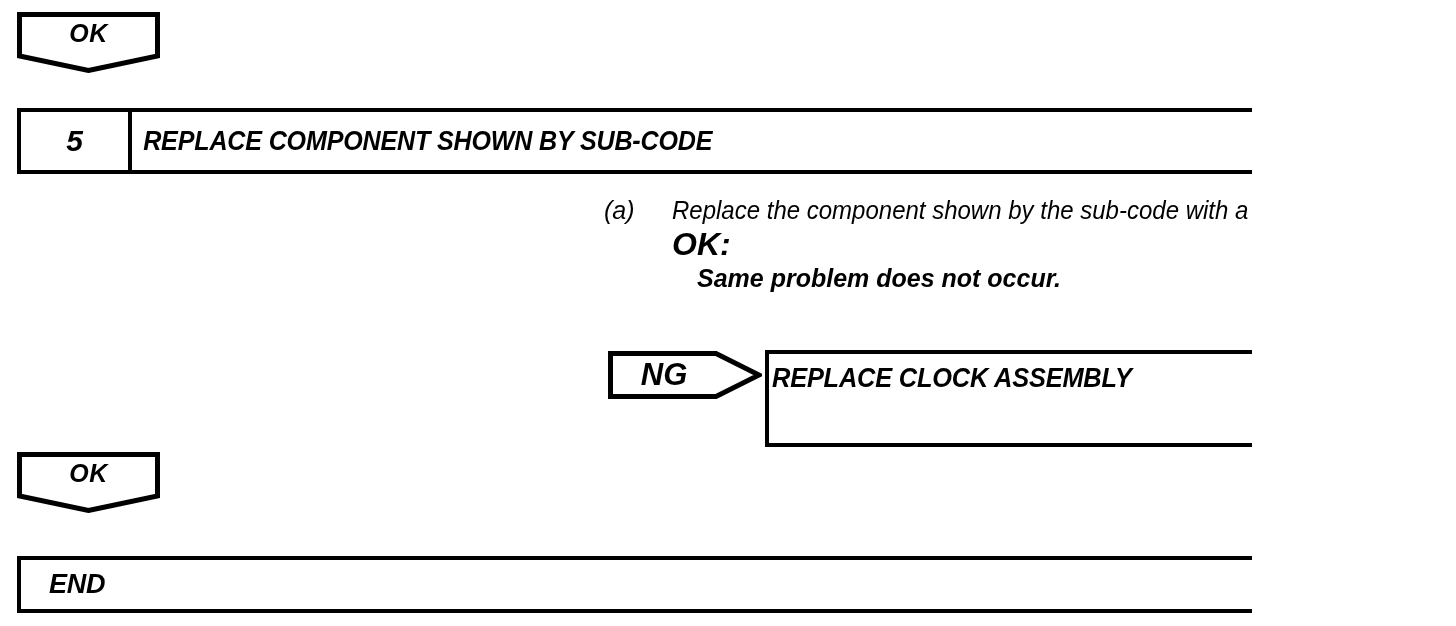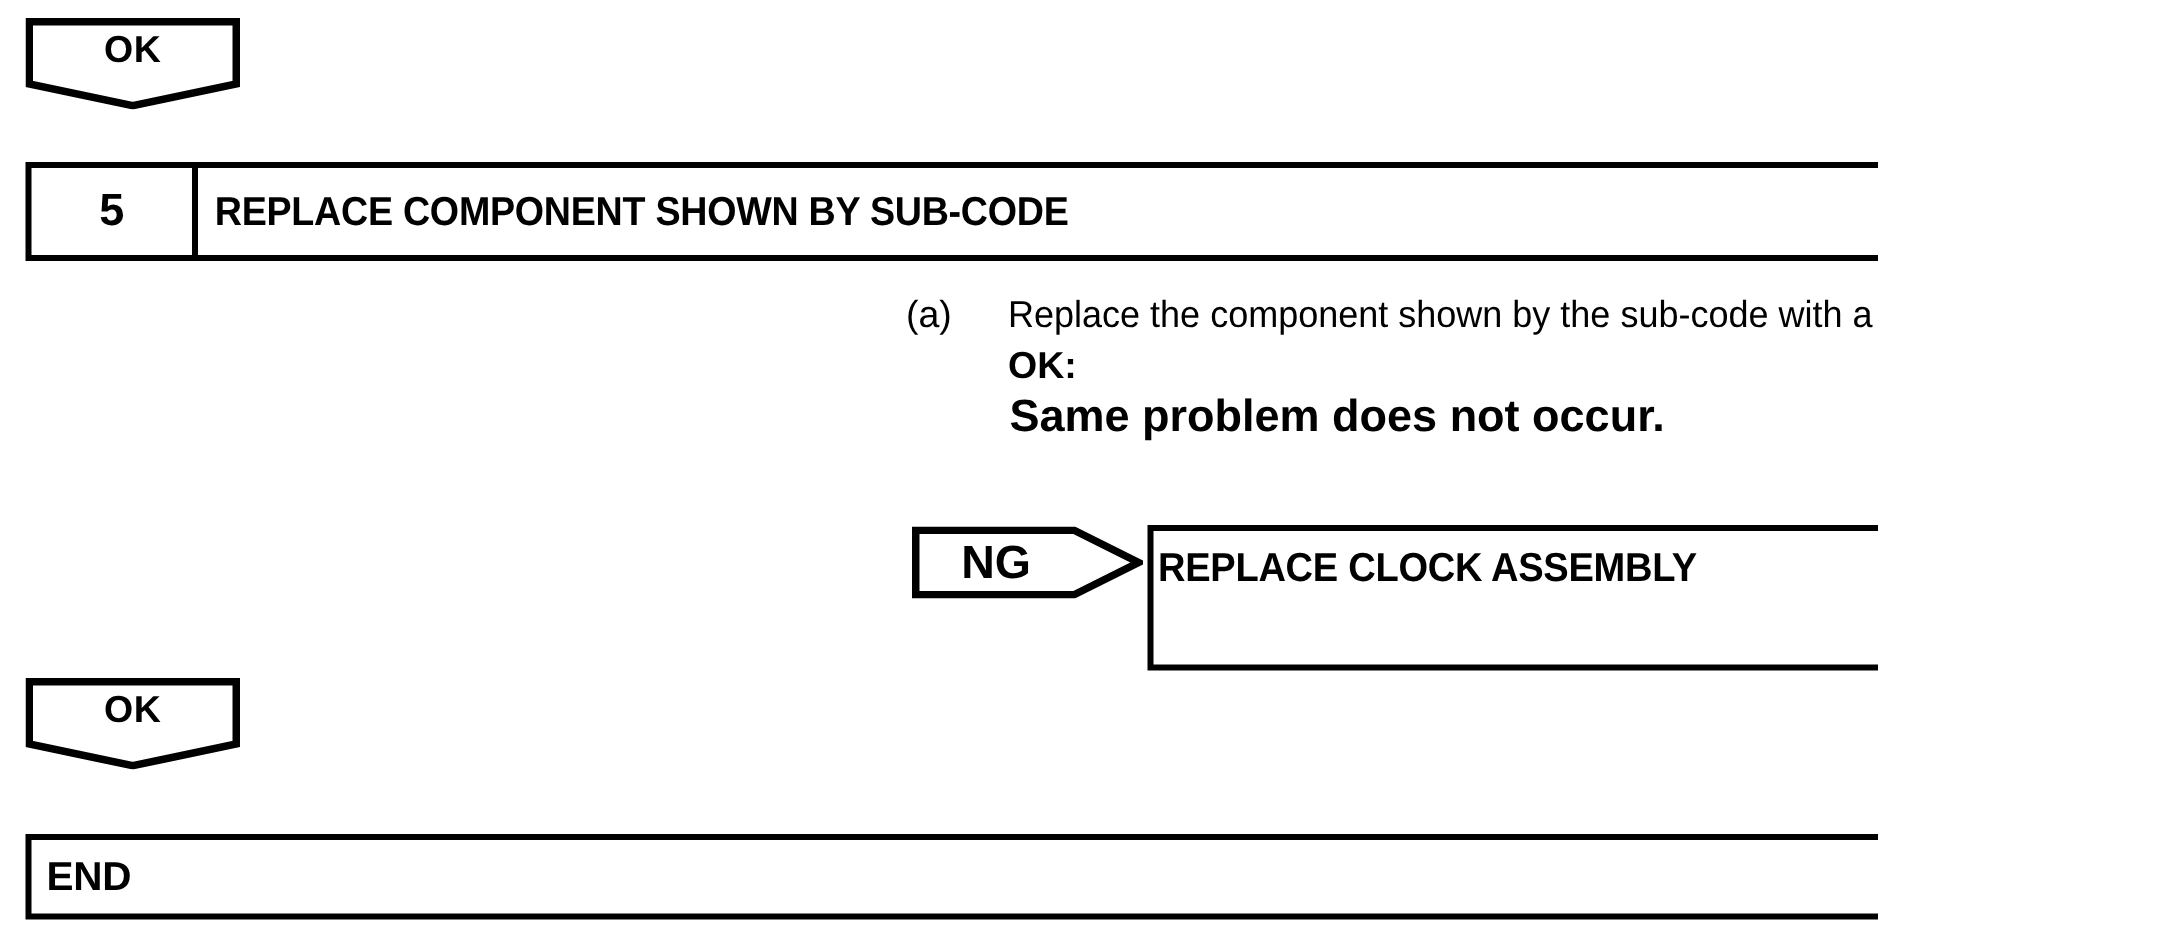--- a/index.html
+++ b/index.html
@@ -10,20 +10,21 @@
   body {
     font-family: "Liberation Sans", sans-serif;
     color: #000000;
   }
   #canvas {
     position: relative;
     width: 1252px;
     height: 626px;
     background: #ffffff;
     overflow: hidden;
+    font-style: italic;
   }
 
   
   .ok-banner {
     position: absolute;
     width: 143px;
     height: 61px;
   }
   .ok-banner svg {
     position: absolute;
@@ -106,28 +107,28 @@
   .instr-text {
     flex: 1 1 auto;
     font-size: 25px;
     line-height: 34px;
     font-family: "Liberation Sans", sans-serif;
     transform: scaleX(0.96);
     transform-origin: left top;
   }
   #ok-condition-label {
     margin-left: 68px;
-    font-size: 25px;
+    font-size: 32px;
     line-height: 34px;
     font-weight: bold;
     font-family: "Liberation Sans", sans-serif;
   }
   #ok-condition-text {
-    margin-left: 69px;
-    font-size: 30px;
+    margin-left: 93px;
+    font-size: 25px;
     line-height: 34px;
     font-weight: bold;
     font-family: "Liberation Sans", sans-serif;
   }
 
   
   #ng-arrow {
     position: absolute;
     left: 608px;
     top: 351px;
@@ -182,21 +183,21 @@
     position: absolute;
     left: 17px;
     top: 556px;
     width: 1420px;
     height: 57px;
     border: 4px solid #000000;
     box-sizing: border-box;
     background: #ffffff;
     display: flex;
     align-items: center;
-    padding-left: 10px;
+    padding-left: 28px;
   }
   #end-label {
     font-size: 27px;
     font-weight: bold;
     letter-spacing: -0.2px;
     font-family: "Liberation Sans", sans-serif;
   }
 </style>
 </head>
 <body>

